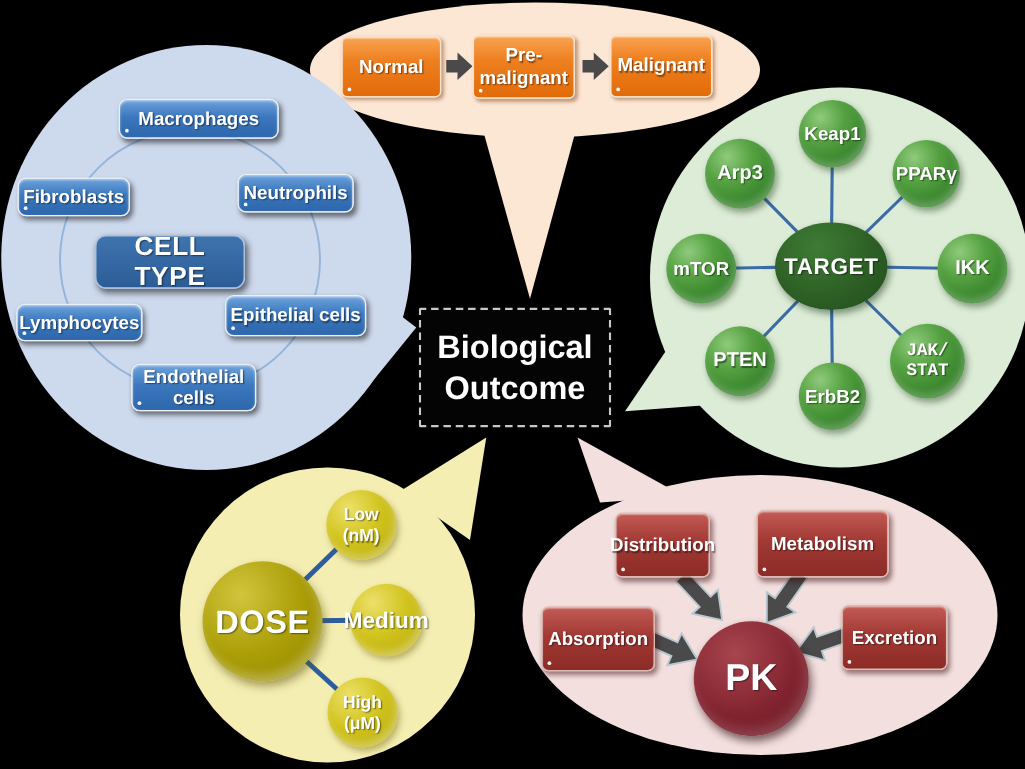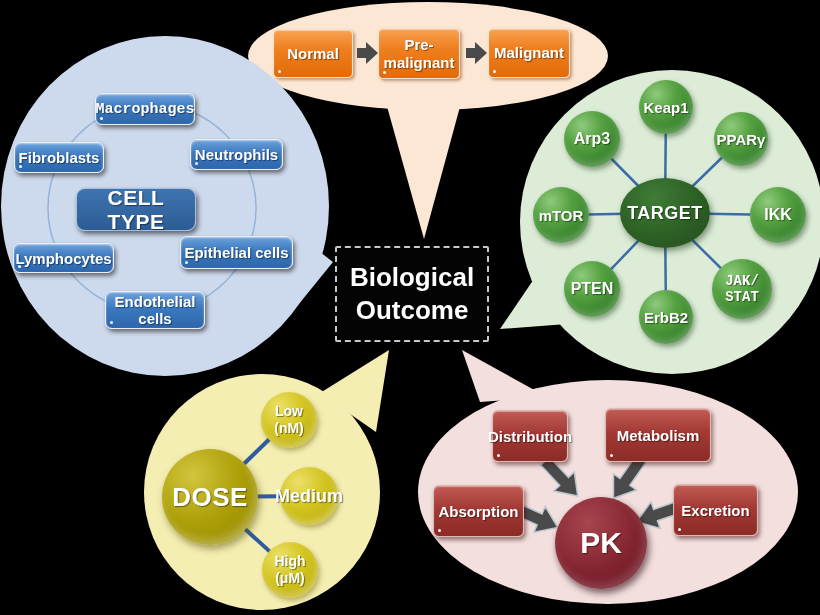--- a/index.html
+++ b/index.html
@@ -135,21 +135,21 @@
       <polygon points="0,-6 28,-6 28,-14 48,0 28,14 28,6 0,6" transform="translate(514,508) rotate(24)" stroke="#b9c7ce"></polygon>
       <polygon points="0,-6 28,-6 28,-14 48,0 28,14 28,6 0,6" transform="translate(682,506) rotate(161)" stroke="#b9c7ce"></polygon>
     </g>
   </svg>
 
   <div class="node orangebox dotmark" style="left:273px;top:29px;width:80px;height:49px;">Normal</div>
   <div class="node orangebox dotmark pre" style="left:378px;top:28px;width:82px;height:51px;">Pre-
 malignant</div>
   <div class="node orangebox dotmark" style="left:488px;top:28px;width:82px;height:50px;">Malignant</div>
 
-  <div class="node bluebox dotmark" style="left:95px;top:93px;width:100px;height:32px;font-family:Liberation Mono, monospace;">Macrophages</div>
+  <div class="node bluebox dotmark" style="left:95px;top:79px;width:128px;height:32px;">Macrophages</div>
   <div class="node bluebox dotmark" style="left:190px;top:139px;width:93px;height:31px;">Neutrophils</div>
   <div class="node bluebox dotmark" style="left:14px;top:142px;width:90px;height:31px;">Fibroblasts</div>
   <div class="node bluehub" style="left:76px;top:188px;width:120px;height:43px;">CELL TYPE</div>
   <div class="node bluebox dotmark" style="left:180px;top:236px;width:113px;height:33px;">Epithelial cells</div>
   <div class="node bluebox dotmark" style="left:13px;top:243px;width:101px;height:30px;">Lymphocytes</div>
   <div class="node bluebox dotmark pre" style="left:105px;top:291px;width:100px;height:38px;line-height:17px;">Endothelial
 cells</div>
 
   <div class="node greencircle" style="left:639px;top:80px;width:54px;height:54px;">Keap1</div>
   <div class="node greencircle" style="left:714px;top:112px;width:54px;height:54px;">PPARγ</div>

